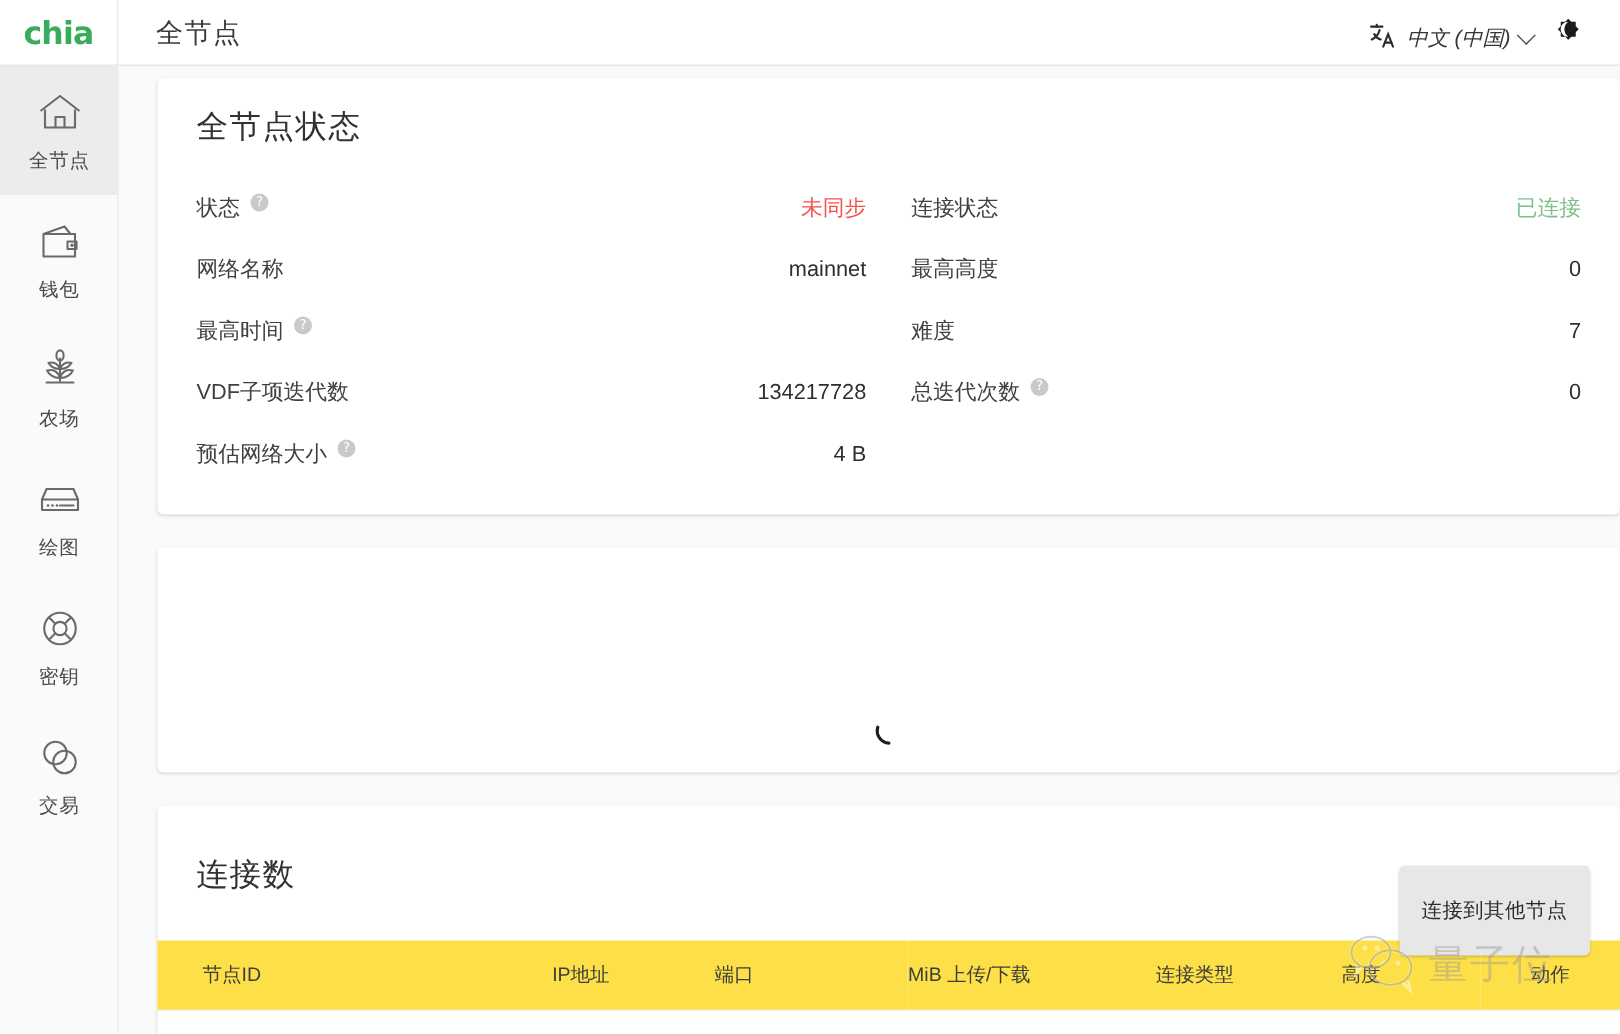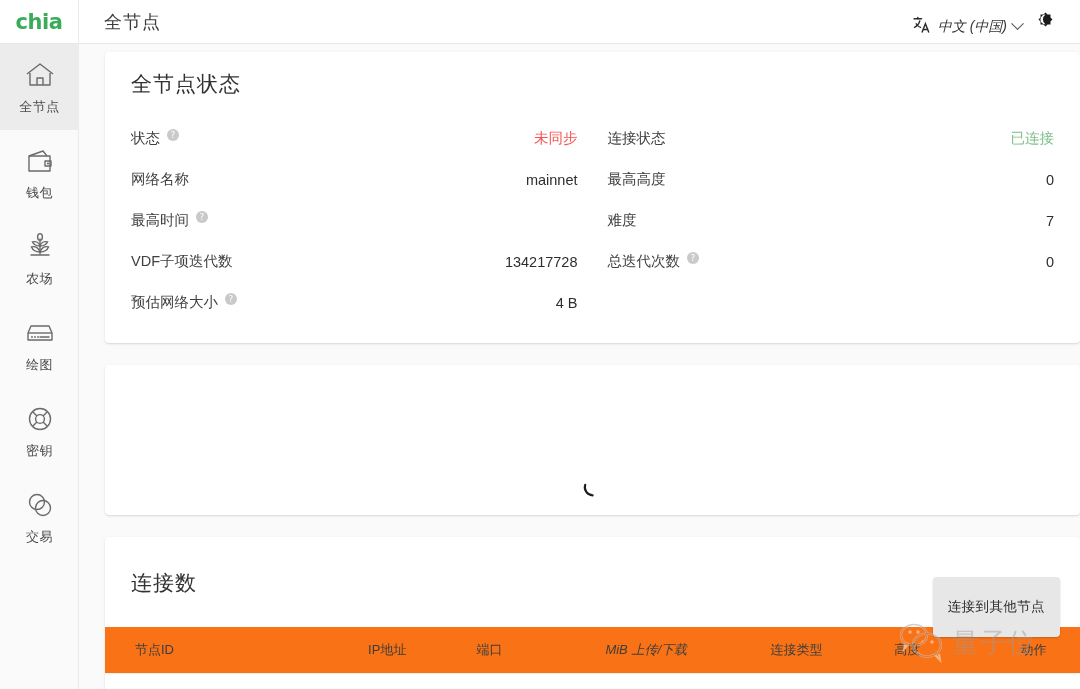--- a/index.html
+++ b/index.html
@@ -135,33 +135,33 @@
     background: #e7e7e7; color: #2c2c2c;
     border: none; border-radius: 4px;
     font-size: 13.5px; padding: 21px 15px;
     cursor: pointer; letter-spacing: .4px;
     box-shadow: 0 1px 2px rgba(0,0,0,0.18);
     font-family: "Liberation Sans", sans-serif;
     margin-top: 48px;
   }
   table.conn { width: 100%; border-collapse: collapse; margin-top: 16px; }
   table.conn th {
-    background: #f97316; text-align: left;
+    background: #fde047; text-align: left;
     font-size: 13px; font-weight: 400; color: #3d3d3d;
     padding: 14px 0 14px 0; height: 44px;
   }
   table.conn td {
     font-size: 13px; color: #3a3a3a;
     padding: 16px 0; border-top: 1px solid #eeeeee;
   }
   table.conn th:first-child, table.conn td:first-child { padding-left: 30px; }
   .col-id { width: 255px; }
   .col-ip { width: 105px; }
   .col-port { width: 125px; }
-  .col-mib { width: 160px; font-style: italic; }
+  .col-mib { width: 160px; }
   .col-type { width: 120px; }
   .col-height { width: 90px; }
   .col-action { width: 90px; text-align: center !important; }
 
   
   .watermark {
     position: absolute; right: 6px; top: 612px;
     width: 178px; height: 62px;
     opacity: .45; pointer-events: none;
     display: flex; align-items: center; gap: 4px;

